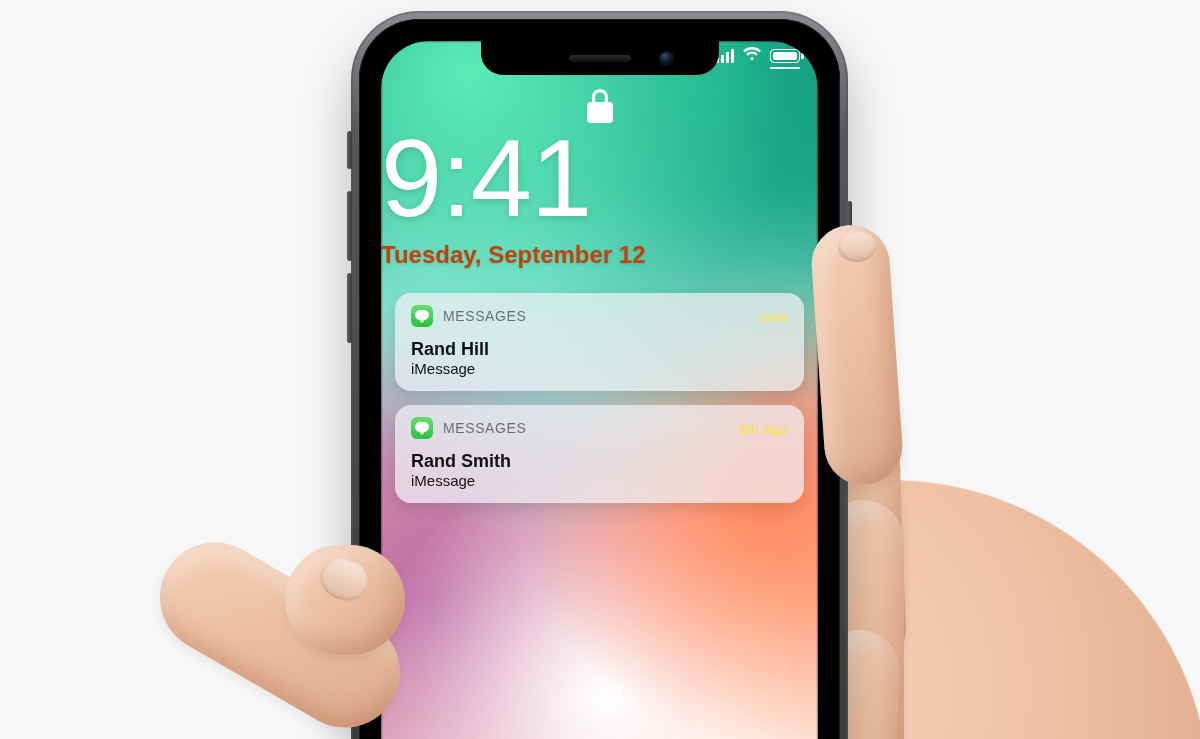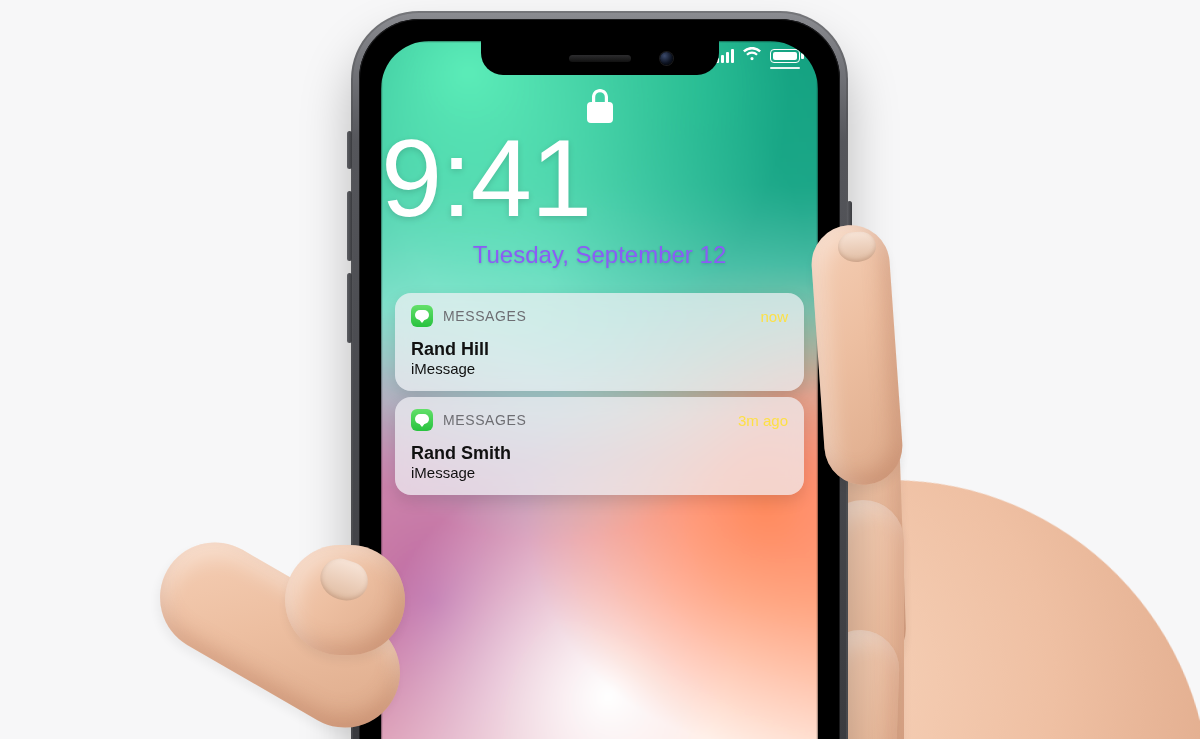--- a/index.html
+++ b/index.html
@@ -168,29 +168,29 @@
   .time{
     position:absolute; top:82px; left:0; right:0;
     text-align:left; color:#fff;
     font-weight:200; font-size:110px; line-height:1;
     letter-spacing:-1px;
     text-shadow:0 2px 6px rgba(0,0,0,.15);
     z-index:3;
   }
   .date{
     position:absolute; top:200px; left:0; right:0;
-    text-align:center; color:#8b5cf6; font-size:24px; font-weight:400;
+    text-align:left; color:#c2410c; font-size:24px; font-weight:700;
     text-shadow:0 1px 3px rgba(0,0,0,.15);
     z-index:3;
   }
 
   
   .notifs{
     position:absolute; top:252px; left:14px; right:14px;
-    display:flex; flex-direction:column; gap:6px; z-index:3;
+    display:flex; flex-direction:column; gap:14px; z-index:3;
   }
   .notif{
     backdrop-filter: blur(8px);
     background: rgba(240,240,244,.72);
     border-radius:16px;
     padding:12px 16px 14px;
     box-shadow: 0 6px 16px rgba(0,0,0,.12);
   }
   .notif-head{
     display:flex; align-items:center; gap:10px; margin-bottom:6px;

